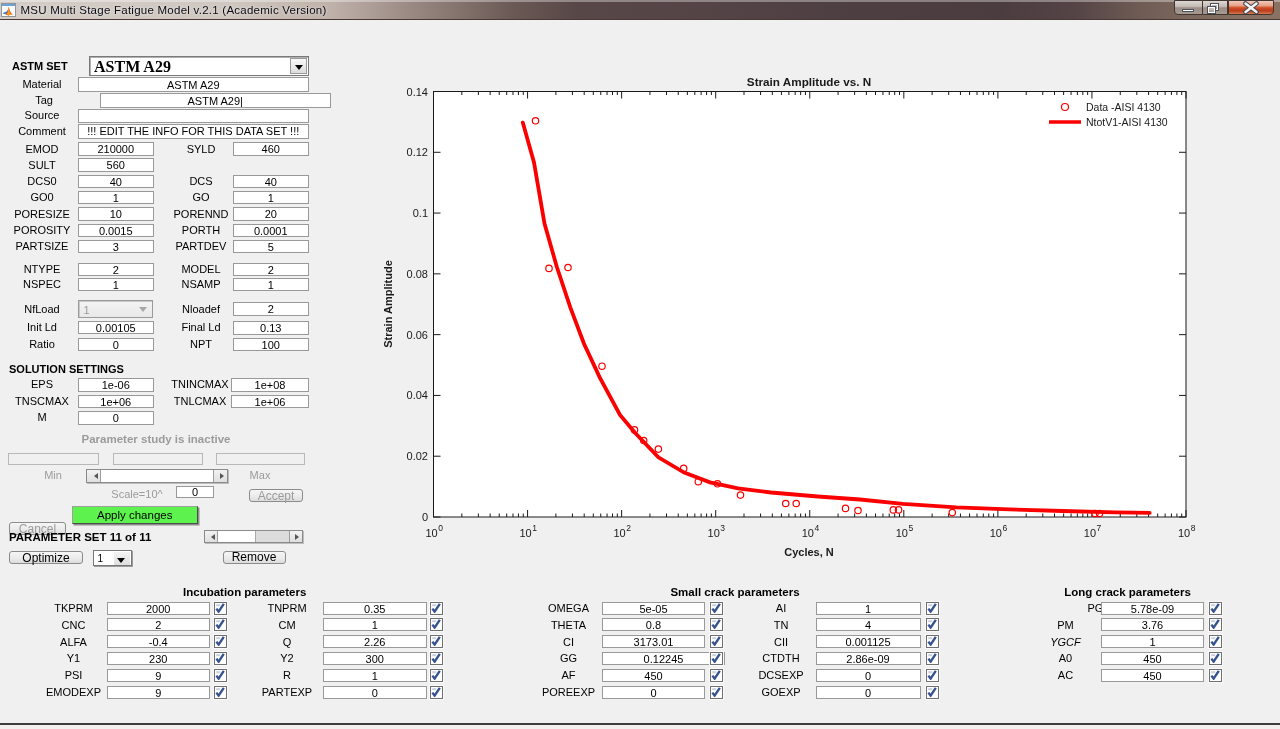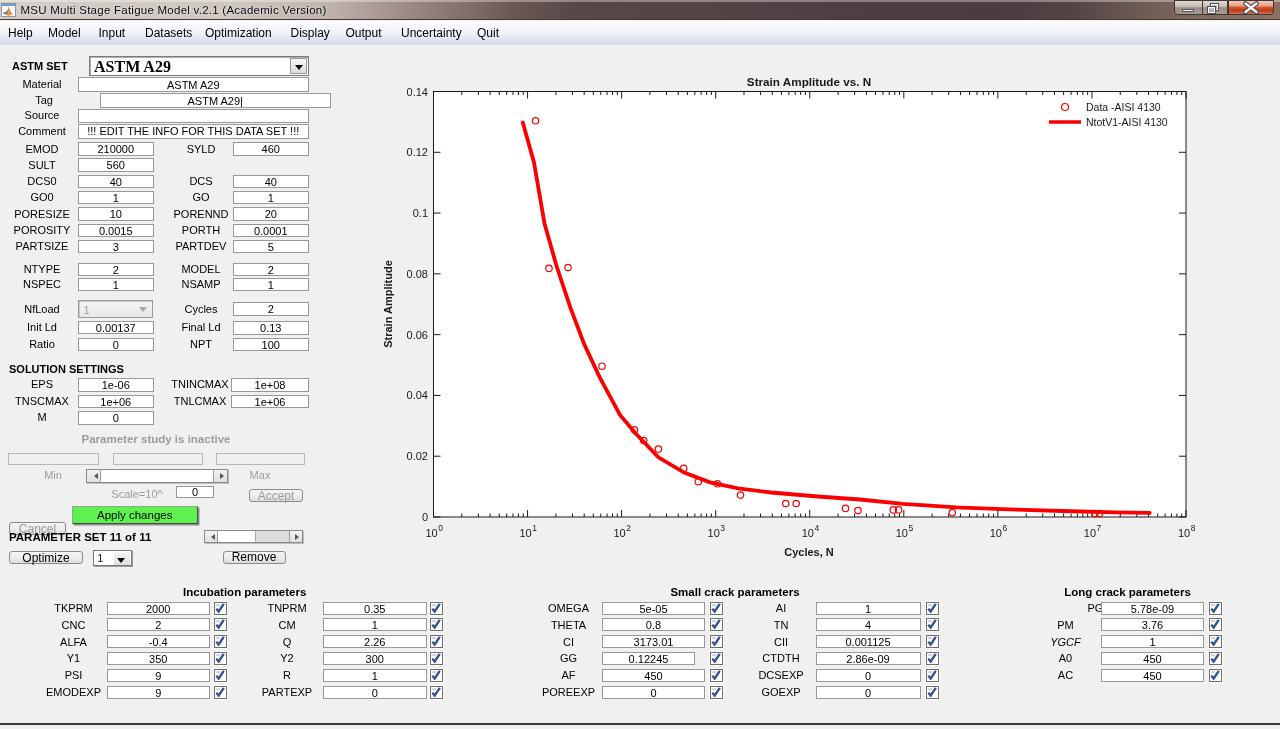--- a/index.html
+++ b/index.html
@@ -41,31 +41,20 @@
 </div>
 <div class="ab" style="left:1228px;top:0;width:46px;height:15px;background:linear-gradient(#f3c9b9,#e6a288 35%,#d24f26 52%,#bc3c1d 70%,#c2512e 85%,#dd7d50);border:1px solid #3f3632;border-radius:0 0 4px 0;">
  <svg width="44" height="13" viewBox="0 0 44 13" style="position:absolute;left:0;top:0;">
   <path d="M16.5 2.5 L27.5 11" stroke="#3f4a58" stroke-width="4.6" stroke-linecap="round"></path>
   <path d="M27.5 2.5 L16.5 11" stroke="#3f4a58" stroke-width="4.6" stroke-linecap="round"></path>
   <path d="M16.5 2.5 L27.5 11" stroke="#f7f4f2" stroke-width="2.4" stroke-linecap="round"></path>
   <path d="M27.5 2.5 L16.5 11" stroke="#f7f4f2" stroke-width="2.4" stroke-linecap="round"></path>
  </svg>
     </div>
 
-<div class="ab" style="left:0;top:21px;width:1280px;height:25px;background:linear-gradient(#fdfdfe,#f2f4f9 45%,#dde2f0 80%,#d5dbec);border-bottom:1px solid #f6f6f6;">
-<div class="ab" style="left:8px;top:5px;font-size:12px;">Help</div>
-<div class="ab" style="left:48px;top:5px;font-size:12px;">Model</div>
-<div class="ab" style="left:98.5px;top:5px;font-size:12px;">Input</div>
-<div class="ab" style="left:145px;top:5px;font-size:12px;">Datasets</div>
-<div class="ab" style="left:205px;top:5px;font-size:12px;">Optimization</div>
-<div class="ab" style="left:290.5px;top:5px;font-size:12px;">Display</div>
-<div class="ab" style="left:345.5px;top:5px;font-size:12px;">Output</div>
-<div class="ab" style="left:401px;top:5px;font-size:12px;">Uncertainty</div>
-<div class="ab" style="left:477px;top:5px;font-size:12px;">Quit</div>
-</div>
 <div class="lbl" style="left:12px;top:60px;width:80px;font-weight:bold;text-align:left;">ASTM SET</div>
 <div class="ab" style="left:89px;top:56px;width:220px;height:20px;background:#fff;border:1px solid #7a7a7a;box-shadow:inset 1px 1px 0 #b0b0b0;">
 <div class="ab" style="left:4px;top:1px;font-family:'Liberation Serif',serif;font-weight:bold;font-size:16px;">ASTM A29</div>
 <div class="ab" style="right:1px;top:1px;width:17px;height:16px;background:linear-gradient(#f8f8f8,#dcdcdc);border:1px solid #9a9a9a;">
 <div class="ab" style="left:3.5px;top:6px;width:0;height:0;border:4px solid transparent;border-top:5px solid #000;"></div>
       </div>
     </div>
 <div class="lbl" style="left:-18.0px;top:78.0px;width:120px;font-size:11px;">Material</div>
 <div class="fld" style="left:77.5px;top:77px;width:231.5px;height:15px;line-height:14.4px;font-size:11px;">ASTM A29</div>
 <div class="lbl" style="left:-16.0px;top:93.5px;width:120px;font-size:11px;">Tag</div>
@@ -106,24 +95,24 @@
 <div class="fld" style="left:232.5px;top:262.5px;width:76.5px;height:13.5px;line-height:12.9px;font-size:11px;">2</div>
 <div class="lbl" style="left:-18.0px;top:278.0px;width:120px;font-size:11px;">NSPEC</div>
 <div class="fld" style="left:77.5px;top:277.5px;width:76.5px;height:13.5px;line-height:12.9px;font-size:11px;">1</div>
 <div class="lbl" style="left:141.0px;top:278.0px;width:120px;font-size:11px;">NSAMP</div>
 <div class="fld" style="left:232.5px;top:277.5px;width:76.5px;height:13.5px;line-height:12.9px;font-size:11px;">1</div>
 <div class="ab" style="left:77.5px;top:300px;width:75px;height:18px;background:linear-gradient(#f4f4f4,#e8e8e8);border:1px solid #9a9a9a;box-shadow:inset 1px 1px 0 #c9c9c9;">
 <div class="ab" style="left:5px;top:3px;color:#9b9b9b;font-size:11px;">1</div>
 <div class="ab" style="left:60px;top:6px;width:0;height:0;border:4px solid transparent;border-top:5px solid #a8a8a8;"></div>
     </div>
 <div class="lbl" style="left:-18.0px;top:302.5px;width:120px;font-size:11px;">NfLoad</div>
-<div class="lbl" style="left:141.0px;top:302.5px;width:120px;font-size:11px;">Cycles</div>
+<div class="lbl" style="left:141.0px;top:302.5px;width:120px;font-size:11px;">Nloadef</div>
 <div class="fld" style="left:232.5px;top:302px;width:76.5px;height:14px;line-height:13.4px;font-size:11px;">2</div>
 <div class="lbl" style="left:-18.0px;top:321.0px;width:120px;font-size:11px;">Init Ld</div>
-<div class="fld" style="left:77.5px;top:321px;width:76.5px;height:13px;line-height:12.4px;font-size:11px;">0.00137</div>
+<div class="fld" style="left:77.5px;top:321px;width:76.5px;height:13px;line-height:12.4px;font-size:11px;">0.00105</div>
 <div class="lbl" style="left:141.0px;top:321.0px;width:120px;font-size:11px;">Final Ld</div>
 <div class="fld" style="left:232.5px;top:321px;width:76.5px;height:14px;line-height:12.4px;font-size:11px;">0.13</div>
 <div class="lbl" style="left:-18.0px;top:337.5px;width:120px;font-size:11px;">Ratio</div>
 <div class="fld" style="left:77.5px;top:337.5px;width:76.5px;height:13px;line-height:12.4px;font-size:11px;">0</div>
 <div class="lbl" style="left:141.0px;top:337.5px;width:120px;font-size:11px;">NPT</div>
 <div class="fld" style="left:232.5px;top:338px;width:76.5px;height:13px;line-height:12.4px;font-size:11px;">100</div>
 <div class="lbl" style="left:9px;top:363px;width:160px;font-weight:bold;text-align:left;">SOLUTION SETTINGS</div>
 <div class="lbl" style="left:-18.0px;top:378.0px;width:120px;font-size:11px;">EPS</div>
 <div class="fld" style="left:77.5px;top:378px;width:76.5px;height:13.5px;line-height:12.9px;font-size:11px;">1e-06</div>
 <div class="lbl" style="left:140.0px;top:378.0px;width:120px;font-size:11px;">TNINCMAX</div>
@@ -214,21 +203,21 @@
     </div>
 <div class="lbl" style="left:227.0px;top:635.6px;width:120px;font-size:11px;">Q</div>
 <div class="fld" style="left:323px;top:635.1px;width:103.5px;height:13px;line-height:12.4px;font-size:11px;">2.26</div>
 <div class="cb" style="left:429.5px;top:635.1px;">
       <svg width="10" height="10" viewBox="0 0 10 10" style="position:absolute;left:0;top:0;">
         <path d="M1.2 1.2 h4 v2 h-4 z" fill="#c9d1e0"></path>
         <path d="M1.4 5.6 L3.6 8.6 L8.8 0.8" stroke="#35518f" stroke-width="2.4" fill="none"></path>
       </svg>
     </div>
 <div class="lbl" style="left:13.5px;top:652.4px;width:120px;font-size:11px;">Y1</div>
-<div class="fld" style="left:106.5px;top:651.9px;width:103.5px;height:13px;line-height:12.4px;font-size:11px;">350</div>
+<div class="fld" style="left:106.5px;top:651.9px;width:103.5px;height:13px;line-height:12.4px;font-size:11px;">230</div>
 <div class="cb" style="left:214px;top:651.9px;">
       <svg width="10" height="10" viewBox="0 0 10 10" style="position:absolute;left:0;top:0;">
         <path d="M1.2 1.2 h4 v2 h-4 z" fill="#c9d1e0"></path>
         <path d="M1.4 5.6 L3.6 8.6 L8.8 0.8" stroke="#35518f" stroke-width="2.4" fill="none"></path>
       </svg>
     </div>
 <div class="lbl" style="left:227.0px;top:652.4px;width:120px;font-size:11px;">Y2</div>
 <div class="fld" style="left:323px;top:651.9px;width:103.5px;height:13px;line-height:12.4px;font-size:11px;">300</div>
 <div class="cb" style="left:429.5px;top:651.9px;">
       <svg width="10" height="10" viewBox="0 0 10 10" style="position:absolute;left:0;top:0;">
@@ -311,21 +300,21 @@
     </div>
 <div class="lbl" style="left:721.0px;top:635.6px;width:120px;font-size:11px;">CII</div>
 <div class="fld" style="left:815.5px;top:635.1px;width:105px;height:13px;line-height:12.4px;font-size:11px;">0.001125</div>
 <div class="cb" style="left:926px;top:635.1px;">
       <svg width="10" height="10" viewBox="0 0 10 10" style="position:absolute;left:0;top:0;">
         <path d="M1.2 1.2 h4 v2 h-4 z" fill="#c9d1e0"></path>
         <path d="M1.4 5.6 L3.6 8.6 L8.8 0.8" stroke="#35518f" stroke-width="2.4" fill="none"></path>
       </svg>
     </div>
 <div class="lbl" style="left:508.5px;top:652.4px;width:120px;font-size:11px;">GG</div>
-<div class="fld" style="left:602px;top:651.9px;width:93px;height:13px;line-height:12.4px;font-size:11px;">0.12245</div>
+<div class="fld" style="left:602px;top:651.9px;width:123px;height:13px;line-height:12.4px;font-size:11px;">0.12245</div>
 <div class="cb" style="left:710px;top:651.9px;">
       <svg width="10" height="10" viewBox="0 0 10 10" style="position:absolute;left:0;top:0;">
         <path d="M1.2 1.2 h4 v2 h-4 z" fill="#c9d1e0"></path>
         <path d="M1.4 5.6 L3.6 8.6 L8.8 0.8" stroke="#35518f" stroke-width="2.4" fill="none"></path>
       </svg>
     </div>
 <div class="lbl" style="left:721.0px;top:652.4px;width:120px;font-size:11px;">CTDTH</div>
 <div class="fld" style="left:815.5px;top:651.9px;width:105px;height:13px;line-height:12.4px;font-size:11px;">2.86e-09</div>
 <div class="cb" style="left:926px;top:651.9px;">
       <svg width="10" height="10" viewBox="0 0 10 10" style="position:absolute;left:0;top:0;">

